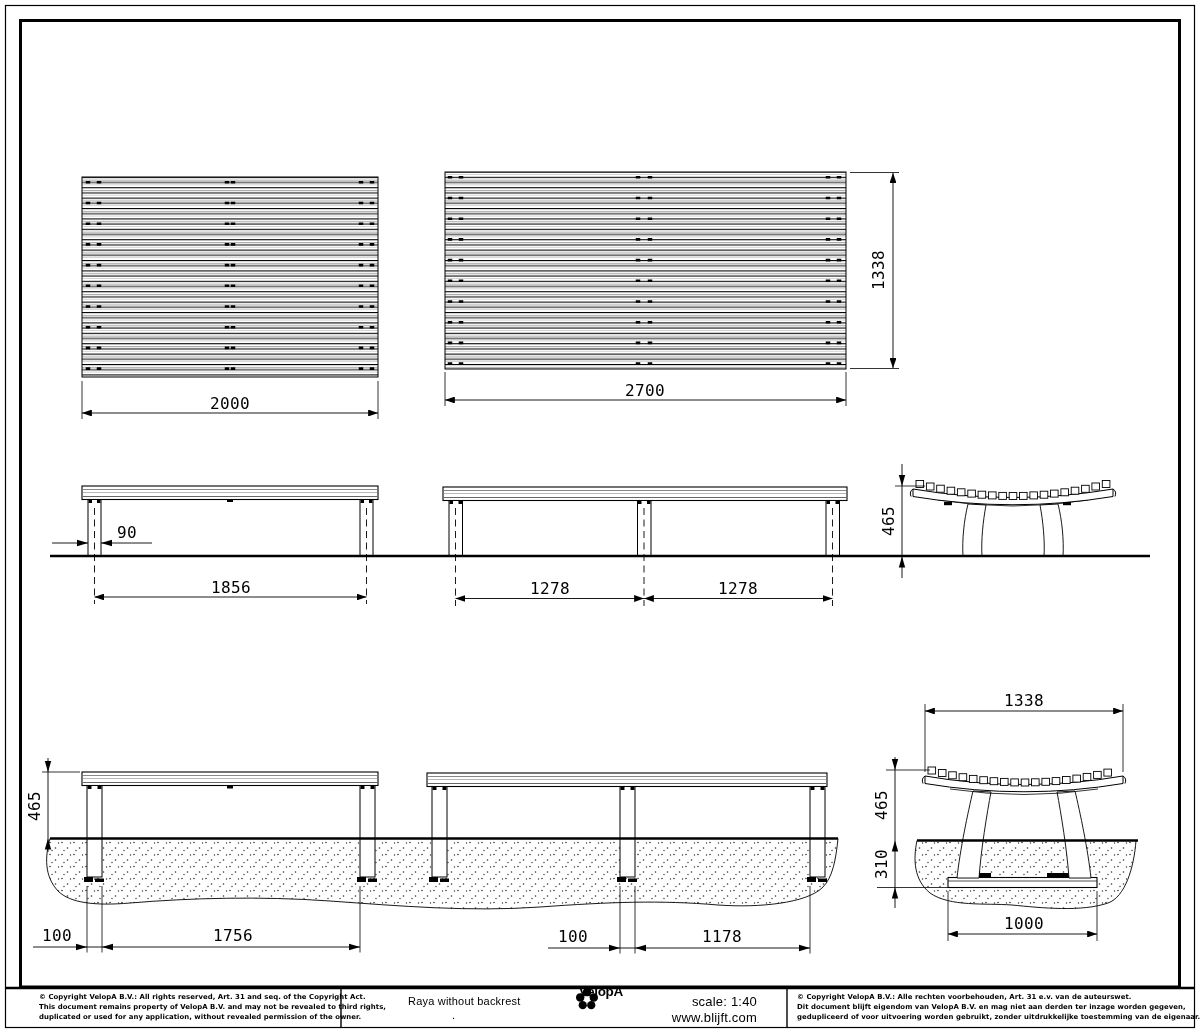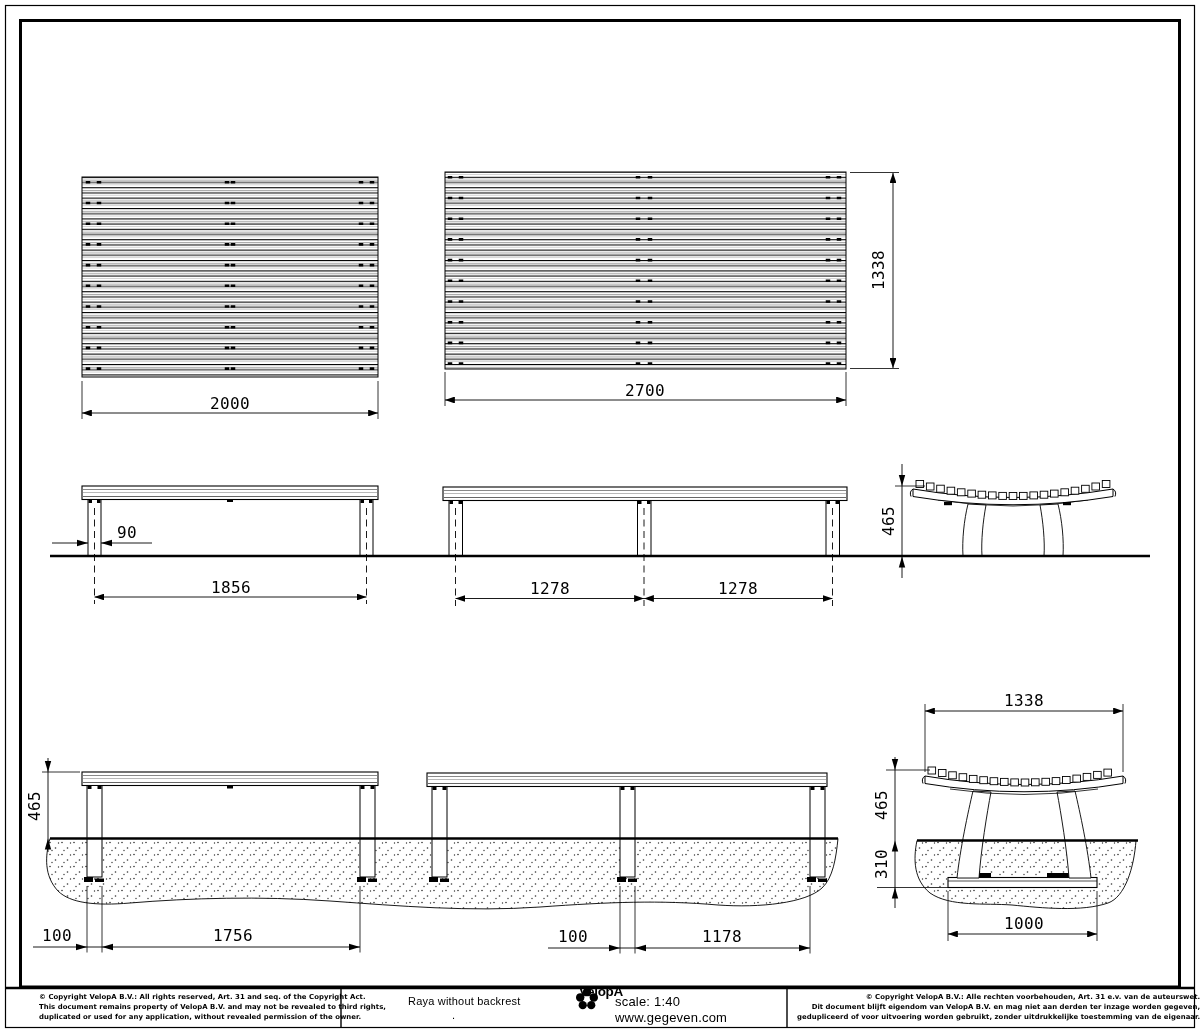--- a/index.html
+++ b/index.html
@@ -4,21 +4,21 @@
 <style>
   html,body{margin:0;padding:0;background:#fff;}
   .sheet{position:relative;width:1200px;height:1033px;background:#fff;overflow:hidden;
          font-family:"Liberation Sans",sans-serif;color:#000;}
   .sheet svg{position:absolute;left:0;top:0;}
   .dim{font-family:"DejaVu Sans Mono",monospace;font-size:16px;fill:#000;letter-spacing:.4px;}
   .copy{position:absolute;font-family:"DejaVu Sans",sans-serif;font-size:6.9px;line-height:10px;
         font-weight:600;letter-spacing:.05px;white-space:nowrap;}
   .title-main{position:absolute;left:408px;top:995px;font-size:11px;letter-spacing:.2px;}
   .title-sub{position:absolute;left:452px;top:1009px;font-size:11px;}
-  .infobox{position:absolute;left:615px;top:994px;width:142px;text-align:left;
+  .infobox{position:absolute;left:615px;top:994px;width:142px;text-align:right;
            font-size:13px;line-height:15.5px;letter-spacing:.2px;}
   .logo{position:absolute;left:572px;top:987px;width:58px;text-align:center;}
   .logo-text{font-weight:bold;font-size:13.5px;letter-spacing:-.3px;margin-top:-3px;}
 </style>
 </head>
 <body>
 
 <div class="sheet">
 
 <svg width="1200" height="1033" viewBox="0 0 1200 1033">
@@ -334,22 +334,22 @@
         <ellipse cx="-3.4" cy="4.4" rx="3.3" ry="3.3"></ellipse>
         <ellipse cx="3.4" cy="4.4" rx="3.3" ry="3.3"></ellipse>
       </g>
       <circle cx="0" cy="-.8" r="2" fill="#fff"></circle>
     </svg>
     <div class="logo-text">VelopA</div>
   </div>
 
   <div class="infobox">
     <div>scale: 1:40</div>
-    <div>www.gegeven.com</div>
+    <div>www.blijft.com</div>
   </div>
 
-  <div class="copy" style="left:797px;top:992px;text-align:right;">
+  <div class="copy" style="left:797px;top:992px;">
     <div>© Copyright VelopA B.V.: Alle rechten voorbehouden, Art. 31 e.v. van de auteurswet.</div>
     <div>Dit document blijft eigendom van VelopA B.V. en mag niet aan derden ter inzage worden gegeven,</div>
     <div>gedupliceerd of voor uitvoering worden gebruikt, zonder uitdrukkelijke toestemming van de eigenaar.</div>
   </div>
 
 </div>
 
 </body></html>

